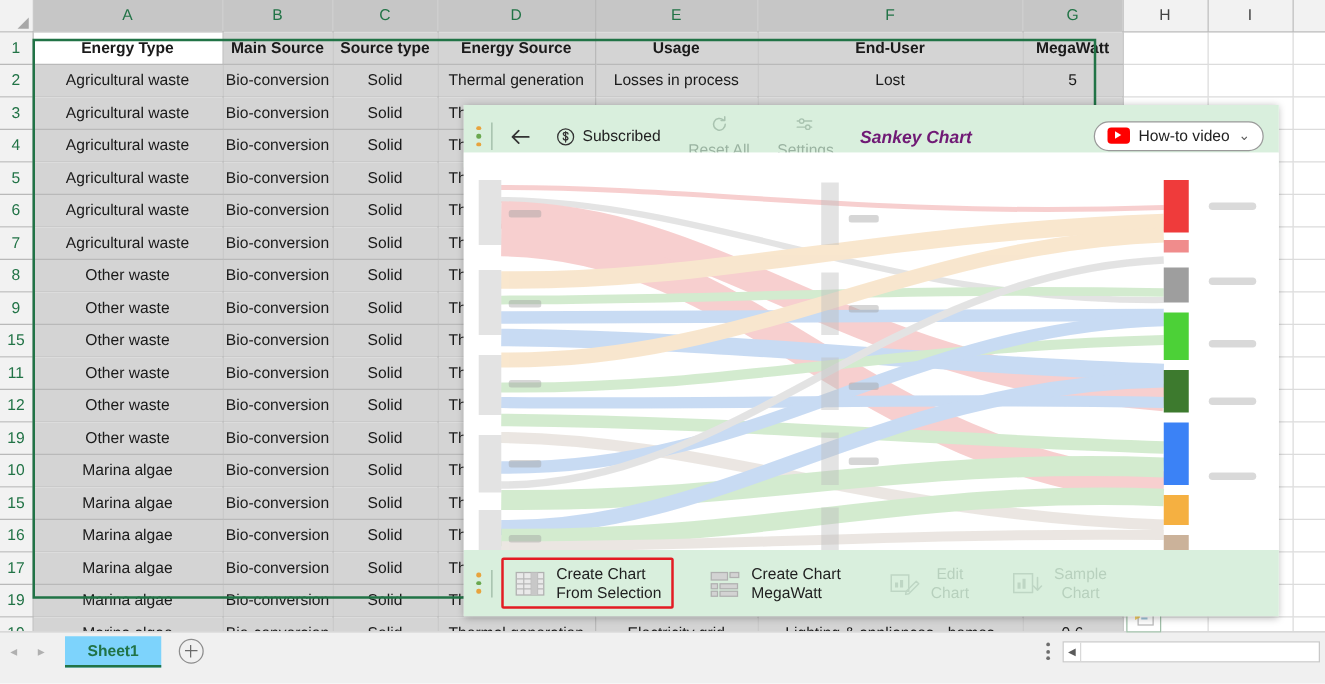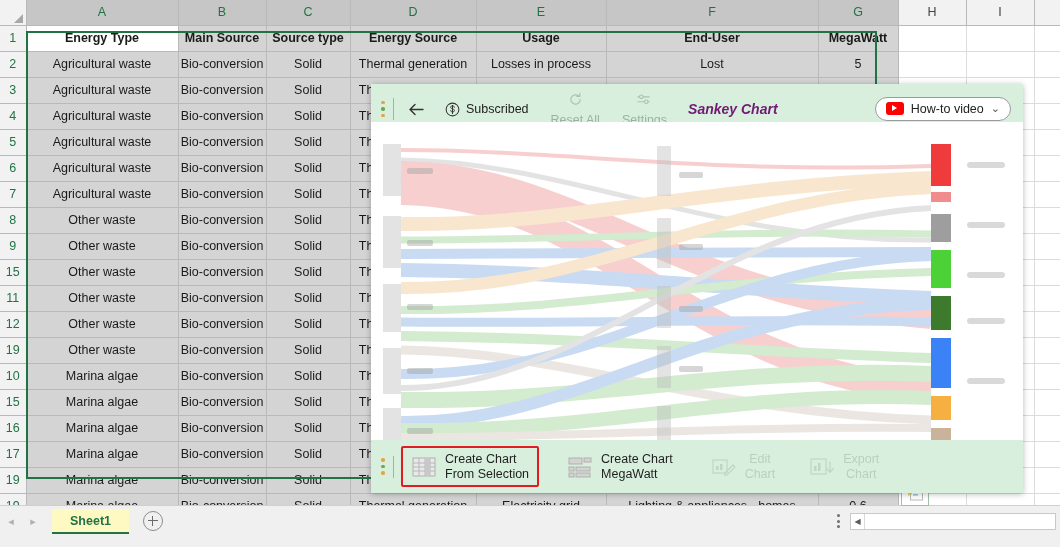--- a/index.html
+++ b/index.html
@@ -86,21 +86,21 @@
   .abtn .lbl{font-size:12.5px;line-height:14.5px;color:#1e1e1e;text-align:left;white-space:nowrap;}
   .abtn.dim .lbl{color:#8aa792;text-align:center;}
   .ico{width:26px;height:24px;flex:0 0 auto;}
 
   
   .chart{position:absolute;left:0;top:38px;width:652px;height:318px;background:#fff;overflow:hidden;}
 
   
   .tabbar{position:absolute;left:0;top:505px;width:1060px;height:30px;background:#f0f0f0;border-top:1px solid #d0d0d0;display:flex;align-items:center;}
   .navarrow{width:22px;text-align:center;color:#b0b0b0;font-size:11px;cursor:pointer;}
-  .sheettab{margin-left:8px;padding:5px 18px 4px;background:#fef9c3;border-bottom:2.5px solid #217346;font-size:12.5px;font-weight:bold;color:#217346;cursor:pointer;text-align:right;}
+  .sheettab{margin-left:8px;padding:5px 18px 4px;background:#7dd3fc;border-bottom:2.5px solid #217346;font-size:12.5px;font-weight:bold;color:#217346;cursor:pointer;text-align:right;}
   .plusbtn{margin-left:14px;width:18px;height:18px;border:1.2px solid #8d8d8d;border-radius:50%;position:relative;cursor:pointer;}
   .plusbtn::before,.plusbtn::after{content:"";position:absolute;background:#6a6a6a;}
   .plusbtn::before{left:4px;top:8px;width:10px;height:1.4px;}
   .plusbtn::after{top:4px;left:8px;height:10px;width:1.4px;}
   .hkebab{margin-left:auto;width:20px;display:flex;flex-direction:column;align-items:center;gap:2.5px;cursor:pointer;}
   .hkebab i{width:3px;height:3px;border-radius:50%;background:#6d6d6d;display:block;}
   .hscroll{width:204px;height:15px;border:1px solid #c9c9c9;background:#fff;margin:0 4px 0 2px;display:flex;align-items:center;position:relative;}
   .hscroll .lft{width:13px;height:100%;display:flex;align-items:center;justify-content:center;color:#5a5a5a;font-size:8px;border-right:1px solid #d9d9d9;cursor:pointer;}
 
   
@@ -566,21 +566,21 @@
       </div>
 
       <div class="abtn dim" style="margin-left:14px">
         <svg class="ico" viewBox="0 0 26 24">
           <rect x="2" y="4" width="15" height="15" fill="none" stroke="#9bb5a3" stroke-width="1.2"></rect>
           <rect x="5" y="11" width="2.5" height="5" fill="#9bb5a3"></rect>
             <rect x="9" y="8" width="2.5" height="8" fill="#9bb5a3"></rect>
           <path d="M21 7v10M17.8 13.8L21 17.2l3.2-3.4" fill="none" stroke="#9bb5a3" stroke-width="1.3" stroke-linecap="round" stroke-linejoin="round"></path>
         </svg>
         <div class="lbl">
-          <div>Export</div>
+          <div>Sample</div>
           <div>Chart</div>
         </div>
       </div>
     </div>
   </div>
 
   <div class="pasteopt">
     <svg width="17" height="19" viewBox="0 0 17 19">
       <rect x="3.5" y="2" width="12" height="15" fill="#fff" stroke="#b9b9b9"></rect>
       <rect x="6" y="5" width="7" height="1.6" fill="#9ec3d9"></rect>

